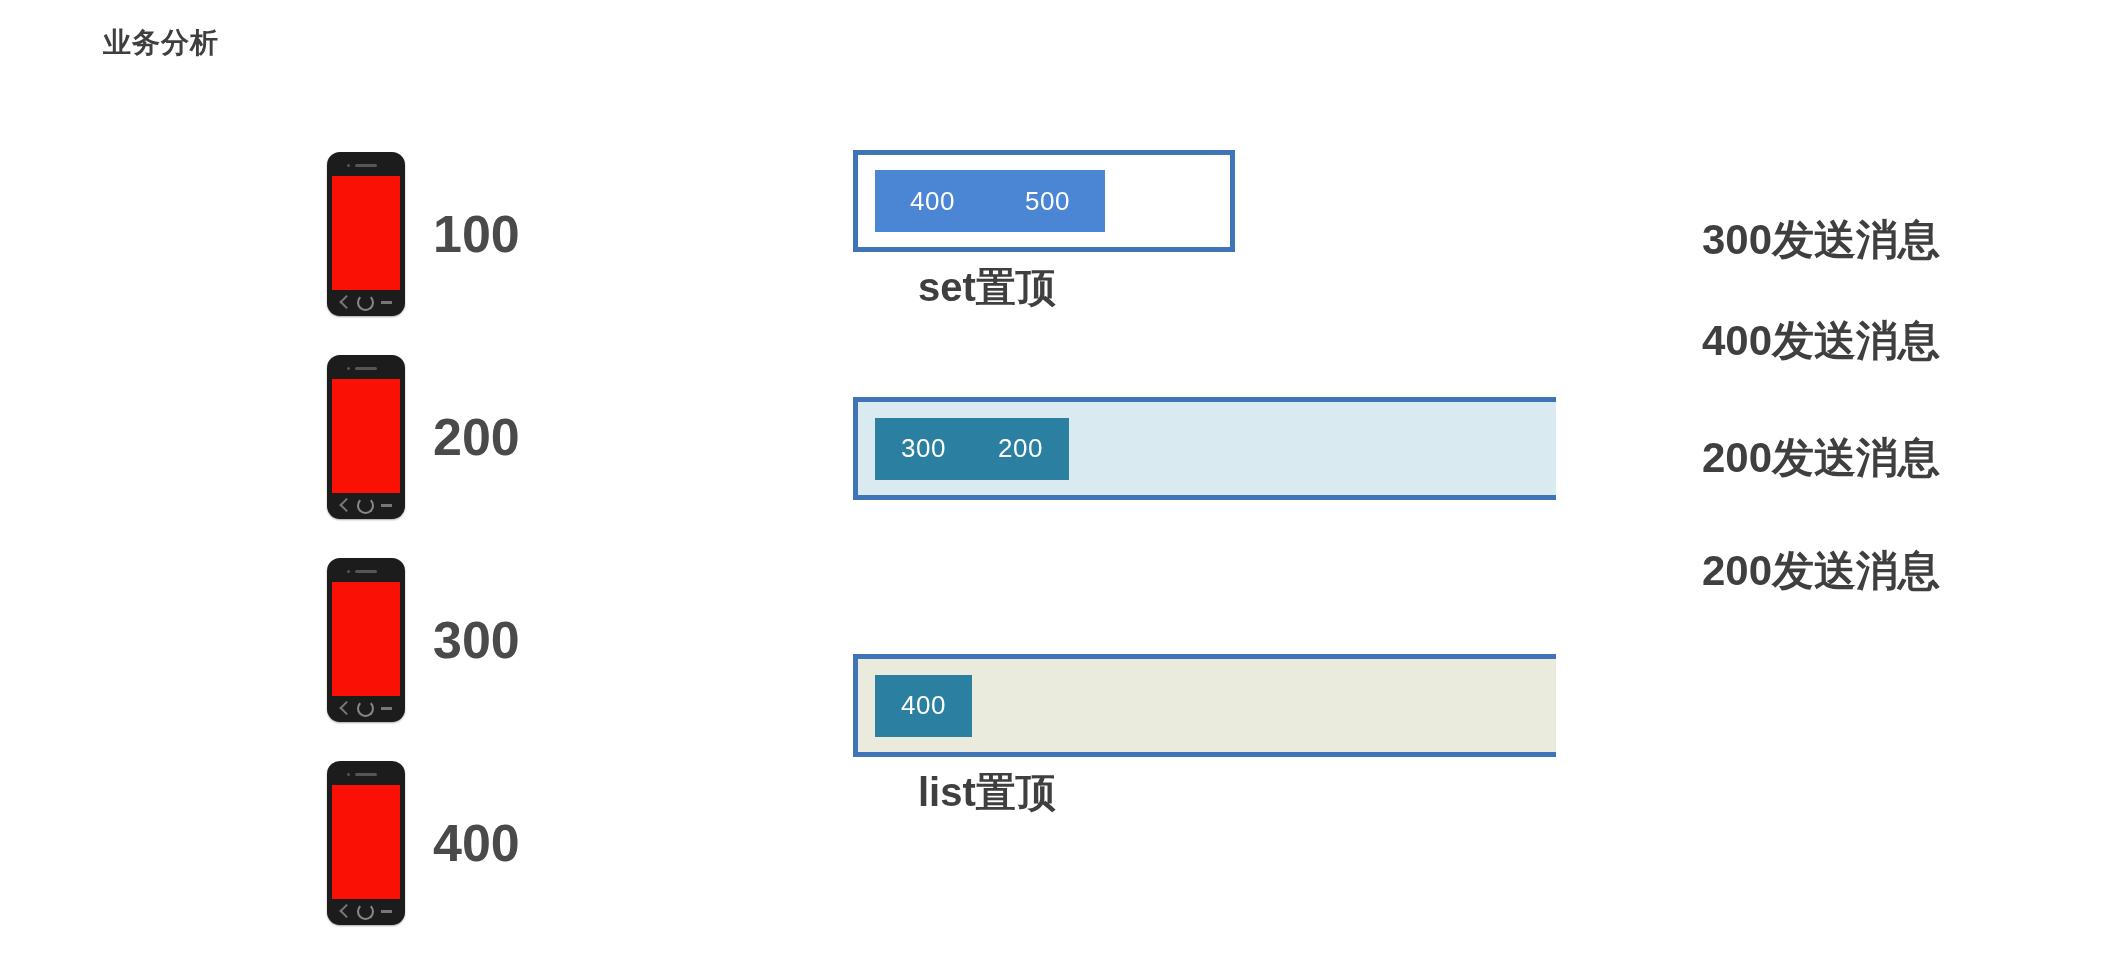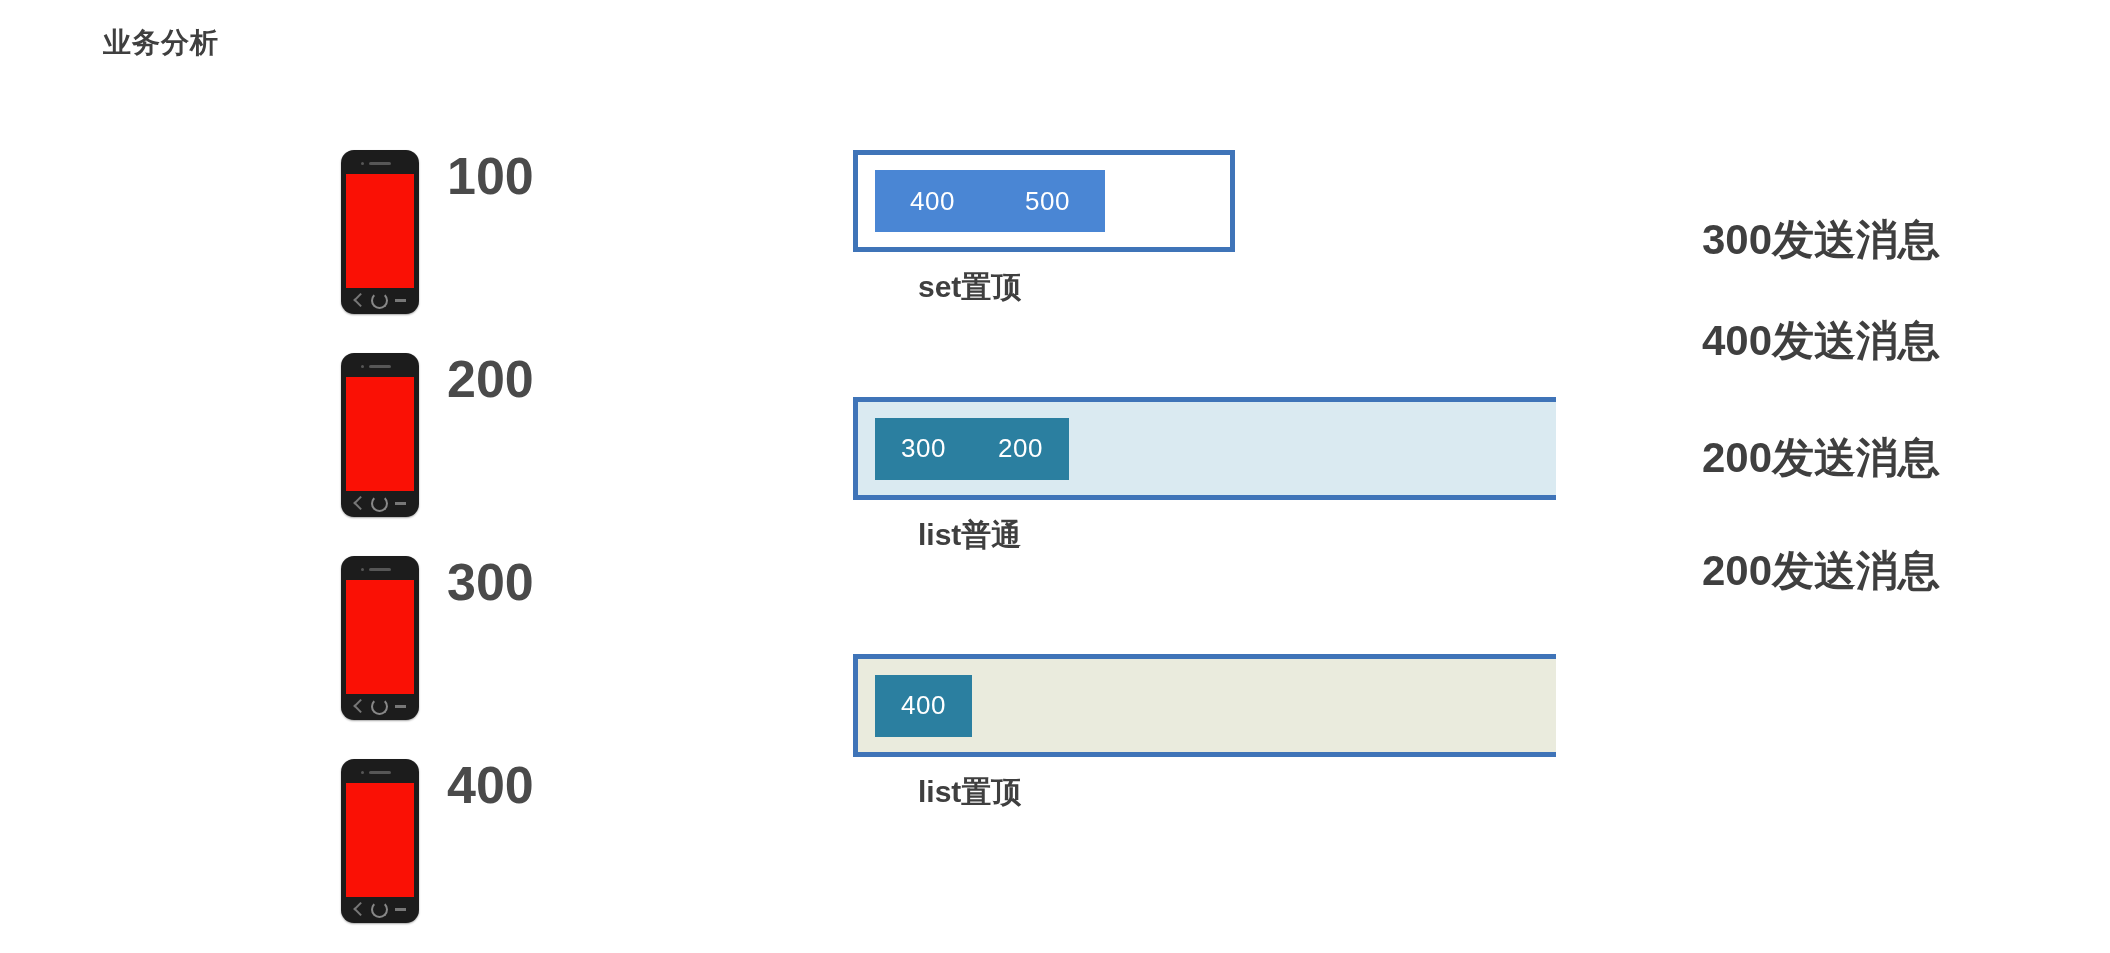--- a/index.html
+++ b/index.html
@@ -31,23 +31,23 @@
   
   #device-column {
     position: absolute;
     left: 325px;
     top: 150px;
     width: 300px;
     height: 790px;
   }
   .device-row {
     position: absolute;
-    left: 16px;
+    left: 2px;
     display: flex;
-    align-items: flex-start;
+    align-items: center;
     height: 168px;
   }
   .device-row.r0 { top: 0px; }
   .device-row.r1 { top: 203px; }
   .device-row.r2 { top: 406px; }
   .device-row.r3 { top: 609px; }
 
   
   .phone {
     position: relative;
@@ -171,23 +171,23 @@
     font-size: 26px;
     font-weight: 400;
     letter-spacing: 0.5px;
     flex: 0 0 auto;
   }
   .cell + .cell { margin-left: 0; }
   .cell.blue { background: #4a86d4; width: 115px; }
   .cell.teal { background: #2b7fa0; width: 97px; }
 
   .struct-label {
-    margin-top: 15px;
+    margin-top: 8px;
     margin-left: 65px;
-    font-size: 30px;
+    font-size: 40px;
     font-weight: bold;
     color: #3f3f3f;
     white-space: nowrap;
   }
 
   
   #messages {
     position: absolute;
     left: 1702px;
     top: 200px;
@@ -279,21 +279,20 @@
       <div class="cell blue">500</div>
     </div>
     <div class="struct-label">set置顶</div>
   </div>
 
   <div class="struct-group g1">
     <div class="container-box list-box fill-lightblue">
       <div class="cell teal">300</div>
       <div class="cell teal">200</div>
     </div>
-    <div class="struct-label">list普通</div>
   </div>
 
   <div class="struct-group g2">
     <div class="container-box list-box fill-beige">
       <div class="cell teal">400</div>
     </div>
     <div class="struct-label">list置顶</div>
   </div>
 
 </div>

